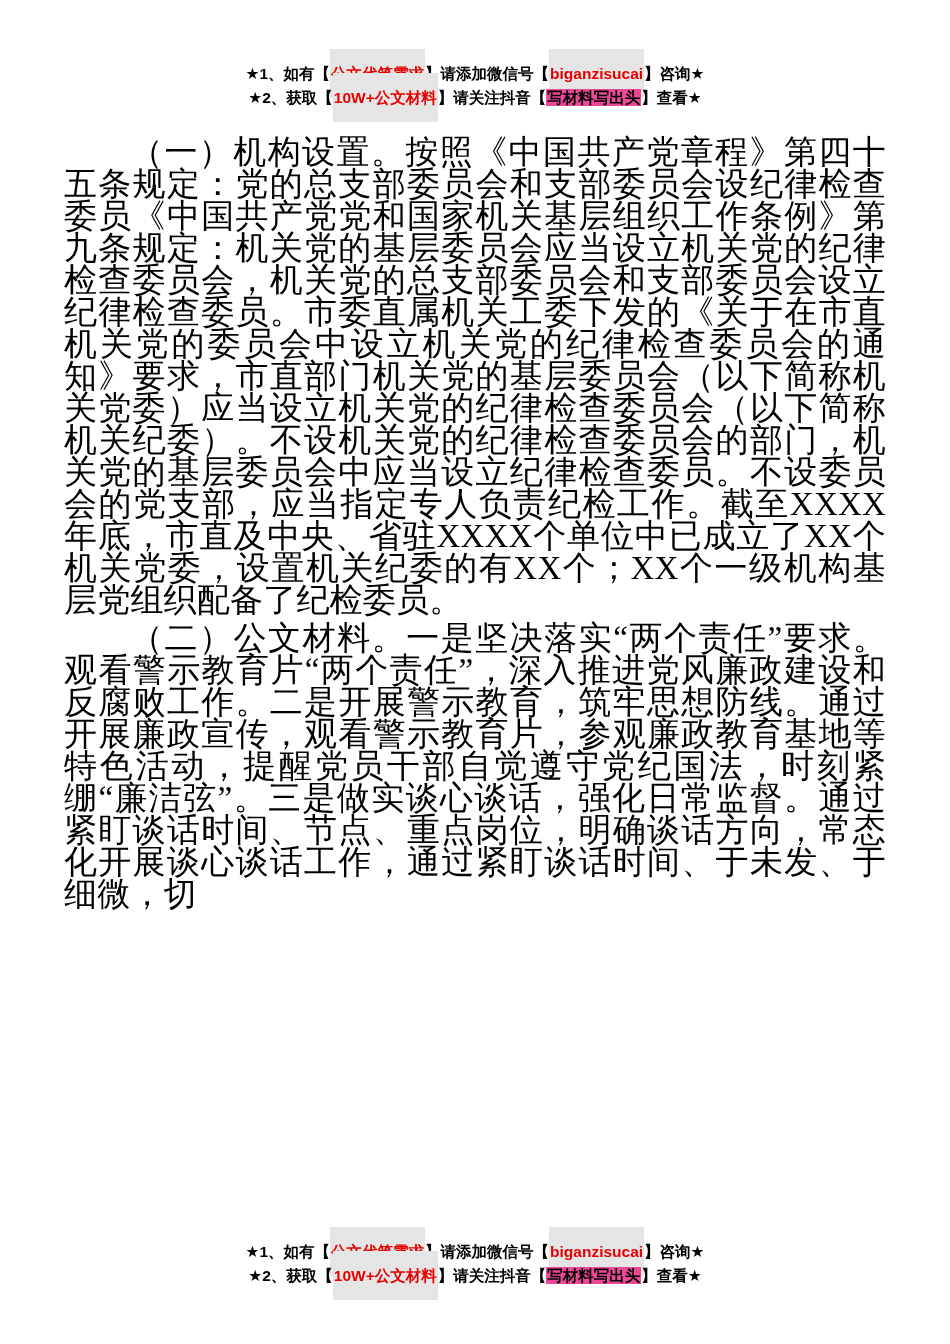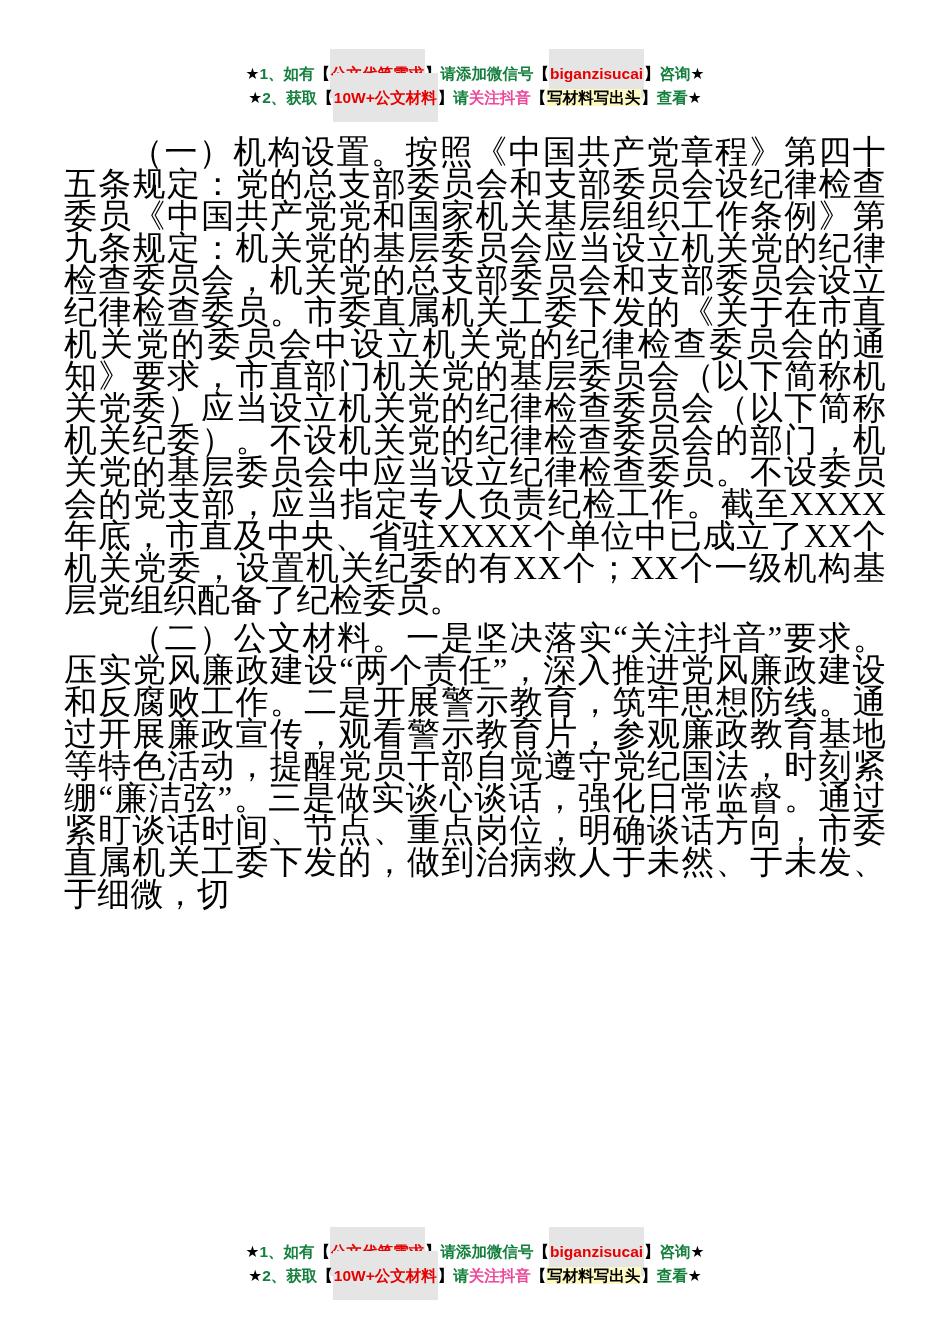--- a/index.html
+++ b/index.html
@@ -36,29 +36,29 @@
   .promo-top {
     padding-top: 62px;
   }
   .promo-bottom {
     position: absolute;
     left: 0;
     right: 0;
     bottom: 56px;
   }
   .promo .star { color: #000000; }
-  .promo .plain { color: #15803d; }
-  .promo .red { color: #ec4899; font-family: Liberation Serif, serif; }
+  .promo .plain { color: #000000; }
+  .promo .red { color: #000000; font-family: Liberation Serif, serif; }
   .promo .hl {
     background: #e5e5e5;
     color: #e60000;
     padding: 16px 1px;
   }
   .promo .hl-black {
-    background: #fef9c3;
+    background: #ec4899;
     color: #000000;
     padding: 0 1px;
   }
   .promo .brk { color: #000000; }
 
   
   .doc-body {
     margin-top: 26px;
     font-size: 33px;
     line-height: 32px;
@@ -84,21 +84,21 @@
     <div>
       <span class="star">★</span><span class="plain">1、如有</span><span class="brk">【</span><span class="hl">公文代笔需求</span><span class="brk">】</span><span class="plain">请添加微信号</span><span class="brk">【</span><span class="hl">biganzisucai</span><span class="brk">】</span><span class="plain">咨询</span><span class="star">★</span>
     </div>
     <div>
       <span class="star">★</span><span class="plain">2、获取</span><span class="brk">【</span><span class="hl">10W+公文材料</span><span class="brk">】</span><span class="plain">请</span><span class="red">关注抖音</span><span class="brk">【</span><span class="hl-black">写材料写出头</span><span class="brk">】</span><span class="plain">查看</span><span class="star">★</span>
     </div>
   </div>
 
   <div class="doc-body">
     <p class="para">（一）机构设置。按照《中国共产党章程》第四十五条规定：党的总支部委员会和支部委员会设纪律检查委员《中国共产党党和国家机关基层组织工作条例》第九条规定：机关党的基层委员会应当设立机关党的纪律检查委员会，机关党的总支部委员会和支部委员会设立纪律检查委员。市委直属机关工委下发的《关于在市直机关党的委员会中设立机关党的纪律检查委员会的通知》要求，市直部门机关党的基层委员会（以下简称机关党委）应当设立机关党的纪律检查委员会（以下简称机关纪委）。不设机关党的纪律检查委员会的部门，机关党的基层委员会中应当设立纪律检查委员。不设委员会的党支部，应当指定专人负责纪检工作。截至XXXX年底，市直及中央、省驻XXXX个单位中已成立了XX个机关党委，设置机关纪委的有XX个；XX个一级机构基层党组织配备了纪检委员。</p>
-    <p class="para"><span>（二）公文材料。</span><span class="b">一是</span><span>坚决落实“关注抖音”要求。压实党风廉政建设“两个责任”，深入推进党风廉政建设和反腐败工作。</span><span class="b">二是</span><span>开展警示教育，筑牢思想防线。通过开展廉政宣传，观看警示教育片，参观廉政教育基地等特色活动，提醒党员干部自觉遵守党纪国法，时刻紧绷“廉洁弦”。</span><span class="b">三是</span><span>做实谈心谈话，强化日常监督。通过紧盯谈话时间、节点、重点岗位，明确谈话方向，市委直属机关工委下发的，做到治病救人于未然、于未发、于细微，切</span></p>
+    <p class="para"><span>（二）公文材料。</span><span class="b">一是</span><span>坚决落实“两个责任”要求。观看警示教育片“两个责任”，深入推进党风廉政建设和反腐败工作。</span><span class="b">二是</span><span>开展警示教育，筑牢思想防线。通过开展廉政宣传，观看警示教育片，参观廉政教育基地等特色活动，提醒党员干部自觉遵守党纪国法，时刻紧绷“廉洁弦”。</span><span class="b">三是</span><span>做实谈心谈话，强化日常监督。通过紧盯谈话时间、节点、重点岗位，明确谈话方向，常态化开展谈心谈话工作，通过紧盯谈话时间、于未发、于细微，切</span></p>
   </div>
 
   <div class="promo promo-bottom">
     <div>
       <span class="star">★</span><span class="plain">1、如有</span><span class="brk">【</span><span class="hl">公文代笔需求</span><span class="brk">】</span><span class="plain">请添加微信号</span><span class="brk">【</span><span class="hl">biganzisucai</span><span class="brk">】</span><span class="plain">咨询</span><span class="star">★</span>
     </div>
     <div>
       <span class="star">★</span><span class="plain">2、获取</span><span class="brk">【</span><span class="hl">10W+公文材料</span><span class="brk">】</span><span class="plain">请</span><span class="red">关注抖音</span><span class="brk">【</span><span class="hl-black">写材料写出头</span><span class="brk">】</span><span class="plain">查看</span><span class="star">★</span>
     </div>
   </div>

